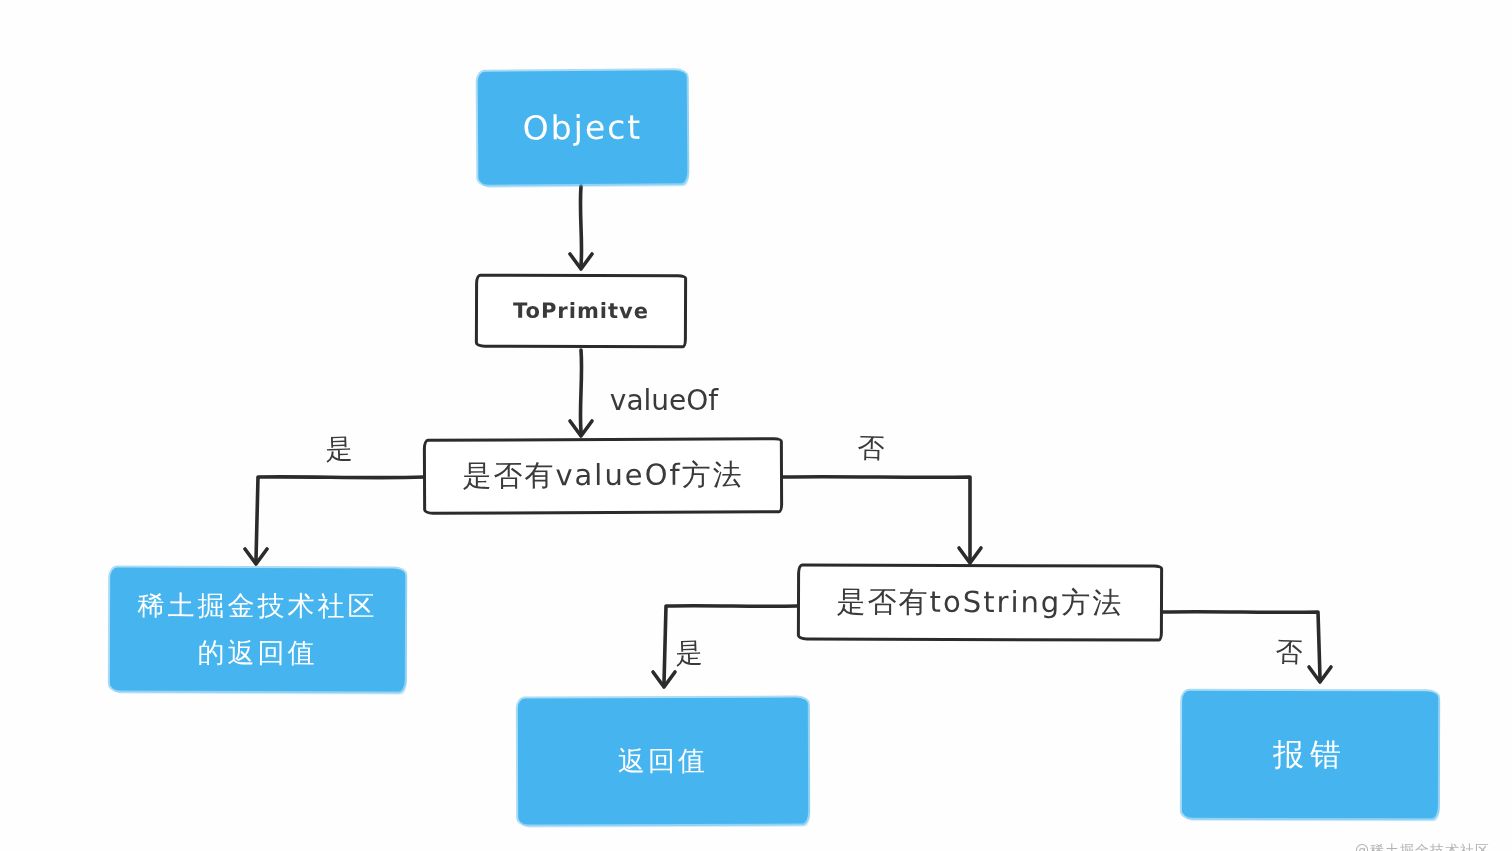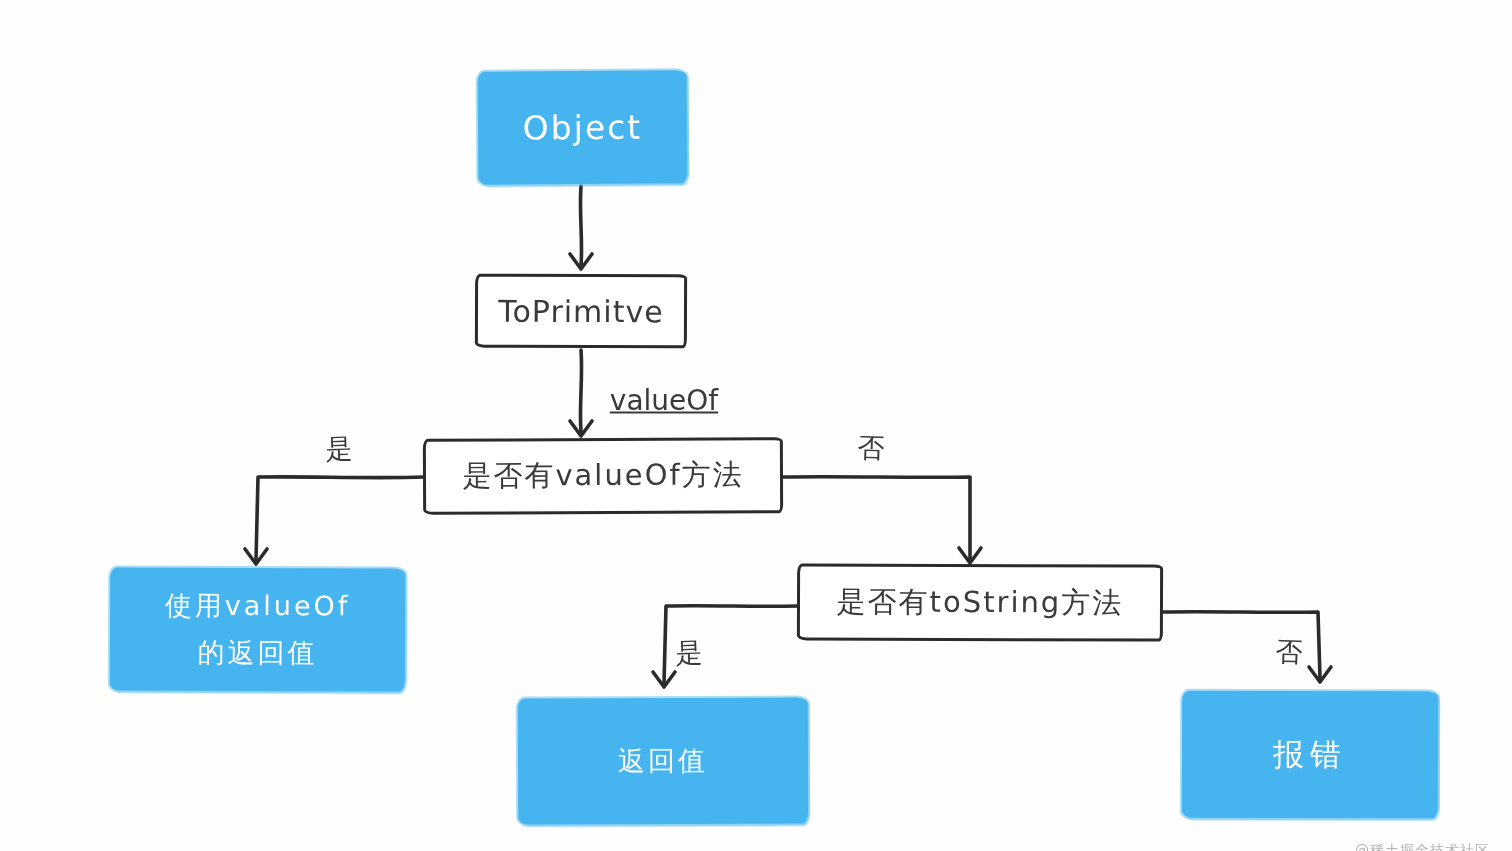--- a/index.html
+++ b/index.html
@@ -42,34 +42,34 @@
     box-shadow:0 0 0 2px rgba(70,180,238,.45), 2px 3px 0 0 rgba(70,180,238,.25);
   }
   .node.white{
     background:#ffffff;
     color:var(--text-dark);
     border:3px solid var(--stroke-dark);
     border-radius:5px 9px 4px 10px / 10px 4px 9px 5px;
   }
   .node .line{display:block;white-space:nowrap;}
   .n-object{left:478px;top:35px;width:209px;height:113px;font-size:33px;letter-spacing:2px;transform:rotate(-.4deg);}
-  .n-toprimitive{left:475px;top:238px;width:212px;height:74px;font-size:30px;letter-spacing:1px;transform:rotate(.2deg);}
+  .n-toprimitive{left:475px;top:238px;width:212px;height:74px;font-size:21px;letter-spacing:1px;transform:rotate(.2deg);font-weight:bold;}
   .n-hasvalueof{left:423px;top:402px;width:360px;height:76px;font-size:29px;letter-spacing:2px;transform:rotate(-.25deg);}
   .n-usevalueof{left:110px;top:532px;width:295px;height:123px;font-size:27px;letter-spacing:3px;justify-content:space-evenly;padding:8px 0;transform:rotate(.2deg);}
   .n-hastostring{left:797px;top:528px;width:366px;height:77px;font-size:29px;letter-spacing:2px;transform:rotate(.2deg);}
   .n-usetostring{left:518px;top:662px;width:290px;height:126px;font-size:27px;letter-spacing:3px;justify-content:space-evenly;padding:8px 0;transform:rotate(-.2deg);}
   .n-error{left:1182px;top:655px;width:256px;height:127px;font-size:31px;letter-spacing:6px;transform:rotate(.15deg);}
   .edge-label{
     position:absolute;
     color:var(--text-dark);
     font-weight:500;
     transform:translate(-50%,-50%);
     white-space:nowrap;
   }
-  .lbl-valueof{left:664px;top:364px;font-size:28px;text-decoration:underline;}
+  .lbl-valueof{left:664px;top:364px;font-size:28px;}
   .lbl-yes1{left:339px;top:413px;font-size:27px;transform:translate(-50%,-50%) rotate(-2deg);}
   .lbl-no1{left:871px;top:412px;font-size:27px;transform:translate(-50%,-50%) rotate(1.5deg);}
   .lbl-yes2{left:689px;top:617px;font-size:27px;transform:translate(-50%,-50%) rotate(-2deg);}
   .lbl-no2{left:1289px;top:616px;font-size:27px;transform:translate(-50%,-50%) rotate(2deg);}
   .watermark{
     position:absolute;
     right:22px;
     top:806px;
     font-size:14px;
     color:var(--watermark-gray);
@@ -120,21 +120,21 @@
 
   <div class="node white n-toprimitive">
     <span class="line">ToPrimitve</span>
   </div>
 
   <div class="node white n-hasvalueof">
     <span class="line">是否有valueOf方法</span>
   </div>
 
   <div class="node blue n-usevalueof">
-    <span class="line">使用valueOf</span>
+    <span class="line">稀土掘金技术社区</span>
     <span class="line">的返回值</span>
   </div>
 
   <div class="node white n-hastostring">
     <span class="line">是否有toString方法</span>
   </div>
 
   <div class="node blue n-usetostring">
     <span class="line">返回值</span>
   </div>

